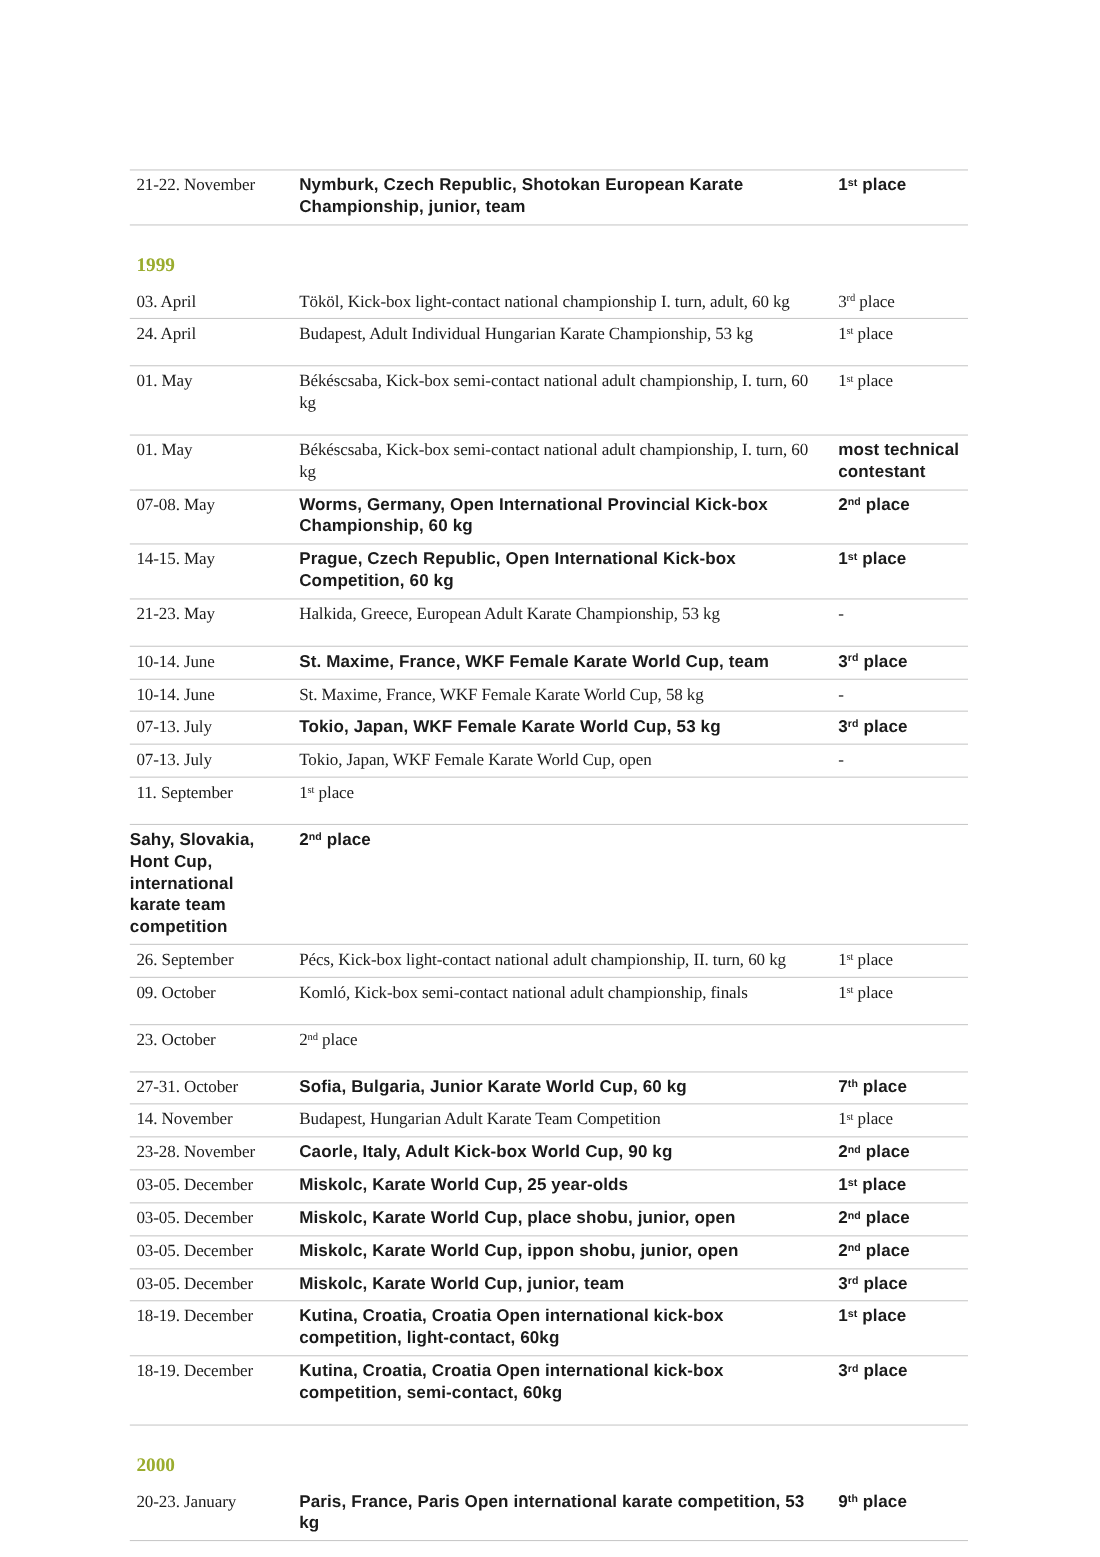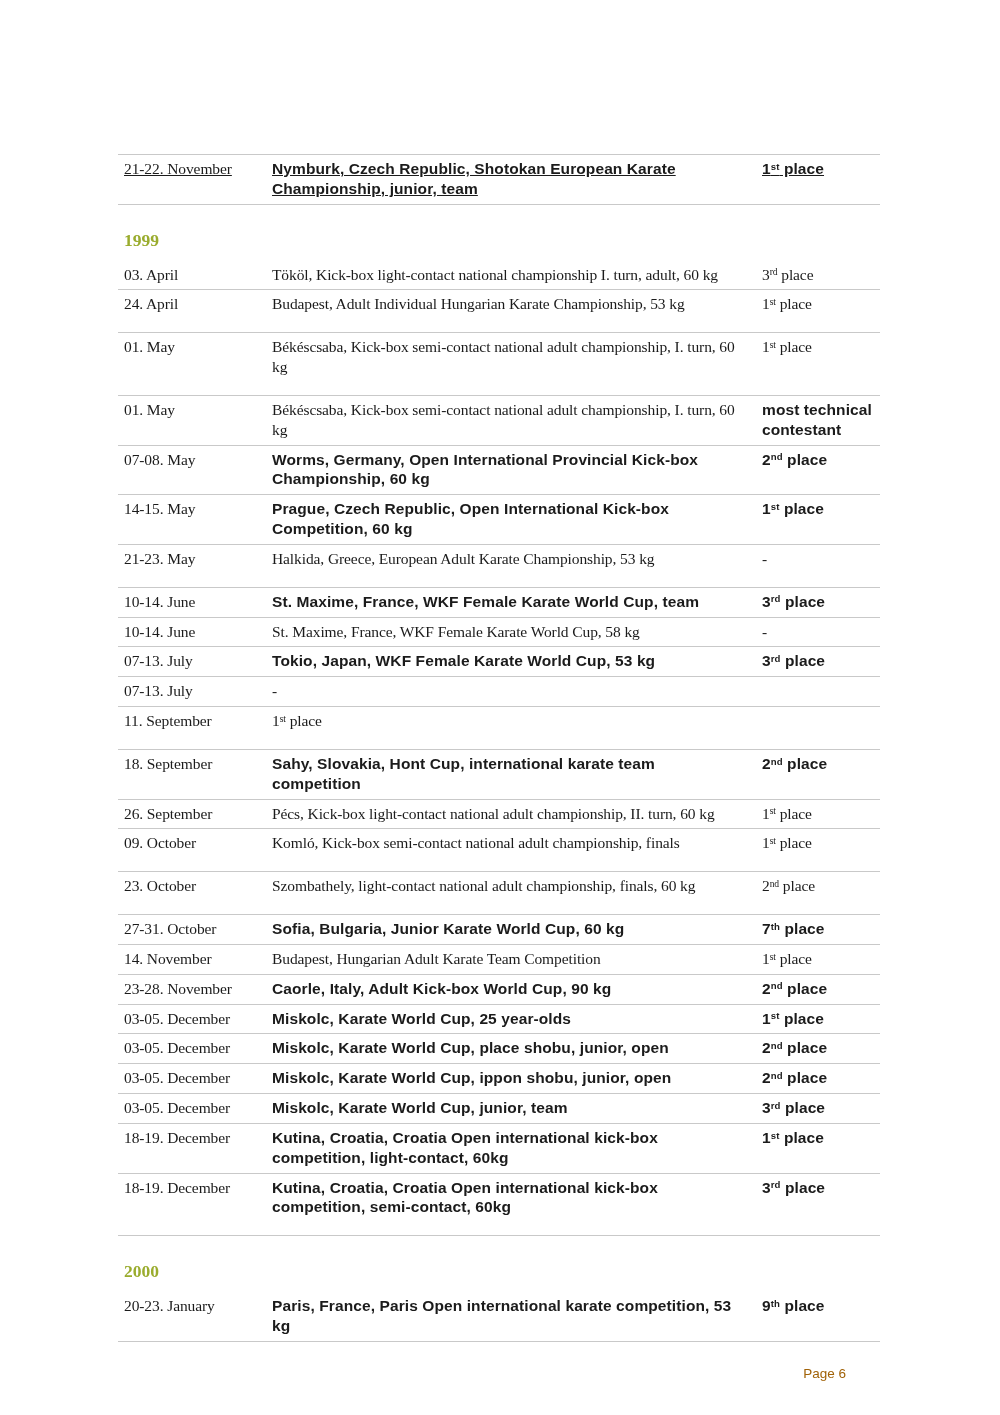--- a/index.html
+++ b/index.html
@@ -10,21 +10,21 @@
   html,body{margin:0;padding:0;}
   body{
     width:1000px;height:1415px;overflow:hidden;
     background:#ffffff;color:var(--text);
     font-family:"Liberation Serif", serif;
   }
   .doc{
     padding:154px 120px 0 118px;
   }
   .sec-table{width:762px;}
-  .sec-table.first{border-top:1px solid var(--rule);text-decoration:underline;}
+  .sec-table.first{border-top:1px solid var(--rule);}
   .row{
     display:grid;
     grid-template-columns:154px 490px 118px;
     border-bottom:1px solid var(--rule);
     padding:4px 0 5px 0;
   }
   .row.spacer{padding-bottom:18px;}
   .cell{
     font-size:15.5px;line-height:1.28;
     letter-spacing:-0.1px;
@@ -124,44 +124,43 @@
           <div class="cell cell-event">St. Maxime, France, WKF Female Karate World Cup, 58 kg</div>
           <div class="cell cell-result">-</div>
         </div>
         <div class="row bold">
           <div class="cell cell-date">07-13. July</div>
           <div class="cell cell-event">Tokio, Japan, WKF Female Karate World Cup, 53 kg</div>
           <div class="cell cell-result">3<sup>rd</sup> place</div>
         </div>
         <div class="row">
           <div class="cell cell-date">07-13. July</div>
+          <div class="cell cell-event">Tokio, Japan, WKF Female Karate World Cup, open</div>
           <div class="cell cell-result">-</div>
         </div>
         <div class="row spacer">
           <div class="cell cell-date">11. September</div>
           <div class="cell cell-result">1<sup>st</sup> place</div>
         </div>
         <div class="row bold">
-          <div class="cell cell-date">18. September</div>
           <div class="cell cell-event">Sahy, Slovakia, Hont Cup, international karate team competition</div>
           <div class="cell cell-result">2<sup>nd</sup> place</div>
         </div>
         <div class="row">
           <div class="cell cell-date">26. September</div>
           <div class="cell cell-event">Pécs, Kick-box light-contact national adult championship, II. turn, 60 kg</div>
           <div class="cell cell-result">1<sup>st</sup> place</div>
         </div>
         <div class="row spacer">
           <div class="cell cell-date">09. October</div>
           <div class="cell cell-event">Komló, Kick-box semi-contact national adult championship, finals</div>
           <div class="cell cell-result">1<sup>st</sup> place</div>
         </div>
         <div class="row spacer">
           <div class="cell cell-date">23. October</div>
-          <div class="cell cell-event">Szombathely, light-contact national adult championship, finals, 60 kg</div>
           <div class="cell cell-result">2<sup>nd</sup> place</div>
         </div>
         <div class="row bold">
           <div class="cell cell-date">27-31. October</div>
           <div class="cell cell-event">Sofia, Bulgaria, Junior Karate World Cup, 60 kg</div>
           <div class="cell cell-result">7<sup>th</sup> place</div>
         </div>
         <div class="row">
           <div class="cell cell-date">14. November</div>
           <div class="cell cell-event">Budapest, Hungarian Adult Karate Team Competition</div>

